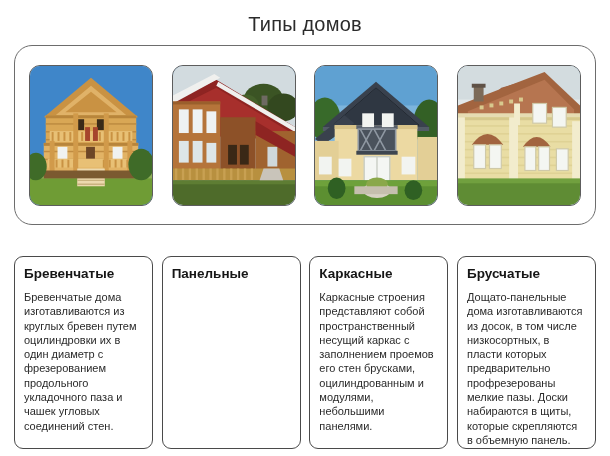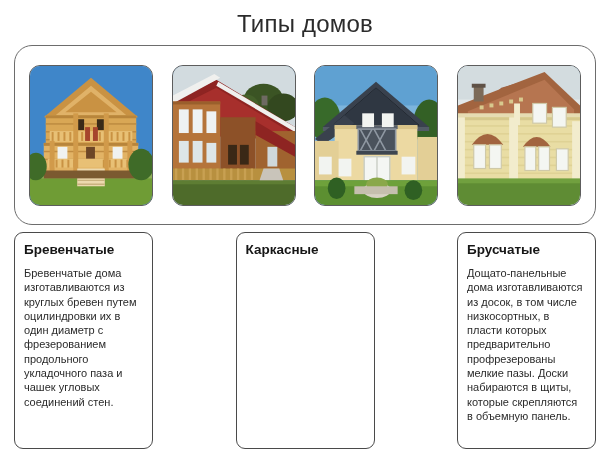--- a/index.html
+++ b/index.html
@@ -7,21 +7,21 @@
     width: 610px; height: 456px;
     background: #ffffff;
     font-family: "Liberation Sans", sans-serif;
     overflow: hidden;
     position: relative;
   }
 
   
   .title {
     text-align: center;
-    font-size: 24px;
+    font-size: 20px;
     color: #2b2b2b;
     letter-spacing: .2px;
     padding-top: 9px;
     height: 42px;
     line-height: 30px;
   }
 
   
   .photo-frame {
     position: absolute;
@@ -58,20 +58,21 @@
     justify-content: space-between;
   }
   .card {
     width: 139px;
     border: 1.3px solid #4a4a4a;
     border-radius: 9px;
     background: #fff;
     padding: 9px 9px 6px 9px;
     display: flex;
     flex-direction: column;
+    margin-top: 24px;
   }
   .card-title {
     font-size: 13.5px;
     font-weight: bold;
     color: #161616;
     margin-bottom: 8px;
     line-height: 16px;
   }
   .card-body {
     font-size: 11px;
@@ -309,22 +310,26 @@
 </div>
 
 <div class="cards">
 
   <div class="card">
     <div class="card-title">Бревенчатые</div>
     <div class="card-body">Бревенчатые дома изготавливаются из круглых бревен путем оцилиндровки их в один диаметр с фрезерованием продольного укладочного паза и чашек угловых соединений стен.</div>
   </div>
 
   <div class="card">
+    <div class="card-title">Панельные</div>
+  </div>
+
+  <div class="card">
     <div class="card-title">Каркасные</div>
-  </div>
-
+    <div class="card-body">Каркасные строения представляют собой пространственный несущий каркас с заполнением проемов его стен брусками, оцилиндрованным и модулями, небольшими панелями.</div>
+  </div>
 
   <div class="card">
     <div class="card-title">Брусчатые</div>
     <div class="card-body">Дощато-панельные дома изготавливаются из досок, в том числе низкосортных, в пласти которых предварительно профрезерованы мелкие пазы. Доски набираются в щиты, которые скрепляются в объемную панель.</div>
   </div>
 
 </div>
 
 </body></html>

